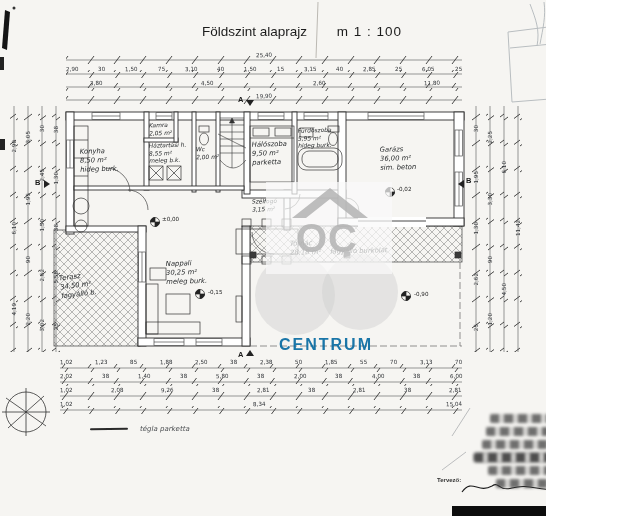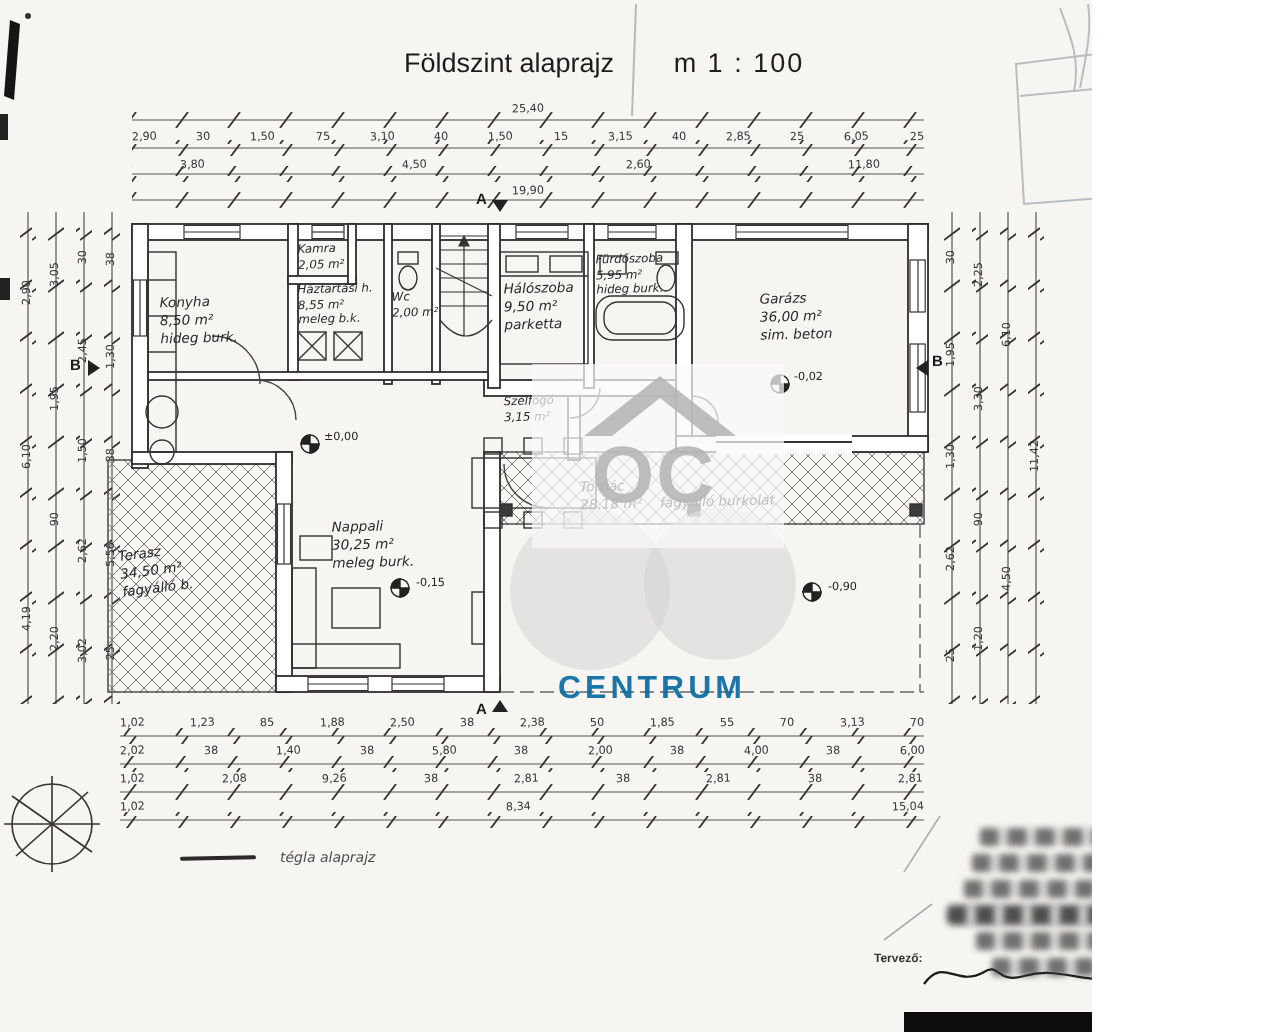--- a/index.html
+++ b/index.html
@@ -471,21 +471,21 @@
     <div class="dim-col" style="left:498px;top:106px;width:12px;height:244px;">
         <span>6,10</span>
         <span>4,50</span>
       </div>
     <div class="dim-col" style="left:512px;top:106px;width:12px;height:244px;">
         <span>11,42</span>
       </div>
 
     <div class="legend">
       <div class="swatch"></div>
-      <span class="note">tégla alaprajz</span>
+      <span class="note">tégla parketta</span>
     </div>
 
     <div class="stamp">
       <div class="smudge" style="width:120px;margin-left:8px;"></div>
       <div class="smudge" style="width:132px;margin-left:4px;"></div>
       <div class="smudge" style="width:140px;"></div>
       <div class="smudge boxed" style="width:148px;margin-left:-8px;"></div>
       <div class="smudge" style="width:126px;margin-left:6px;"></div>
       <div class="smudge" style="width:96px;margin-left:14px;"></div>
     </div>

